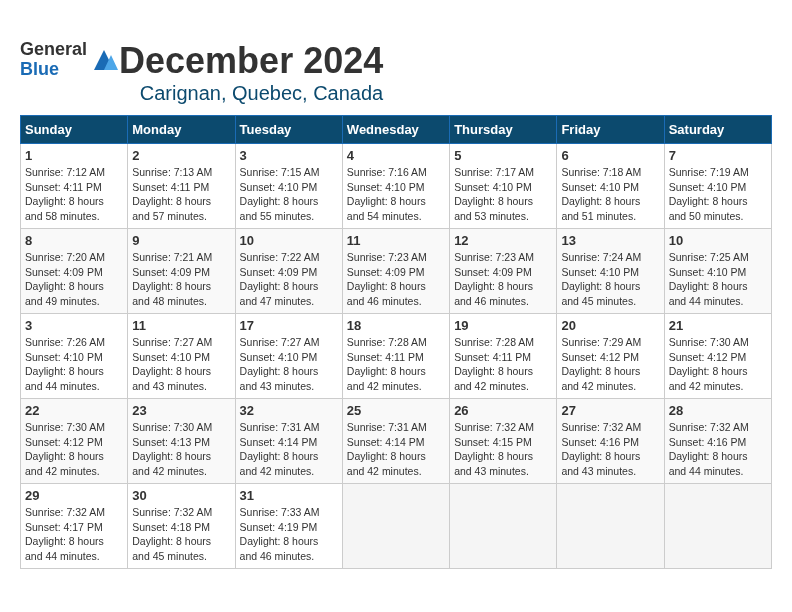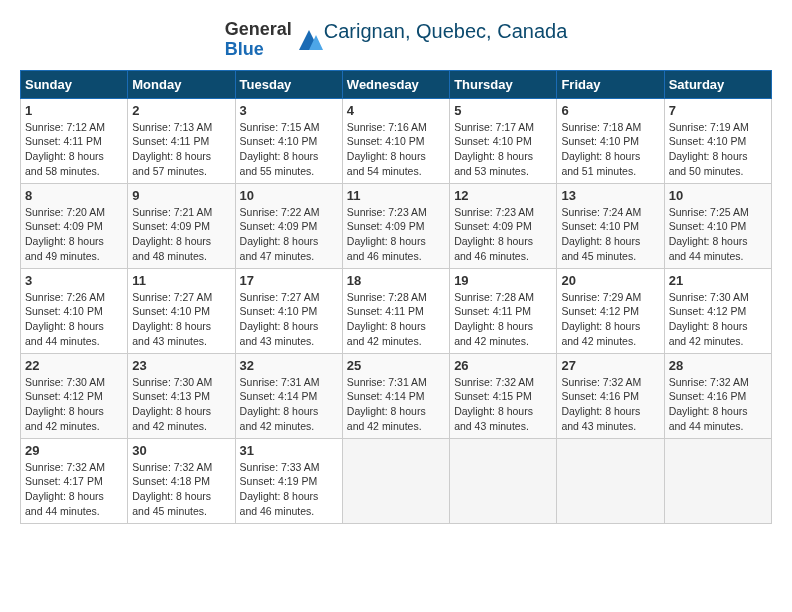--- a/index.html
+++ b/index.html
@@ -5,23 +5,24 @@
     * { box-sizing: border-box; margin: 0; padding: 0; }
     body {
       font-family: Arial, sans-serif;
       background: #fff;
       width: 792px;
       min-height: 612px;
       padding: 20px;
     }
     .header {
       display: flex;
-      justify-content: center;
+      justify-content: flex-start;
       align-items: flex-start;
       margin-bottom: 10px;
+      margin-top: 20px;
     }
     .logo {
       display: flex;
       align-items: center;
     }
     .logo-text {
       font-size: 18px;
       font-weight: bold;
       line-height: 1.1;
     }
@@ -95,20 +96,21 @@
         <span class="general">General</span><br>
         <span class="blue">Blue</span>
       </div>
     </div>
     <svg class="logo-icon" viewBox="0 0 30 30">
       <polygon points="5,25 15,5 25,25" fill="#1a6bb5"></polygon>
       <polygon points="15,25 22,10 29,25" fill="#4da6e8"></polygon>
     </svg>
   </div>
   <div class="title-area">
+    <div class="month-title">December 2024</div>
     <div class="location">Carignan, Quebec, Canada</div>
   </div>
 </div>
 
 <table class="calendar">
   <thead>
     <tr>
     <th>Sunday</th>
         <th>Monday</th>
         <th>Tuesday</th>

